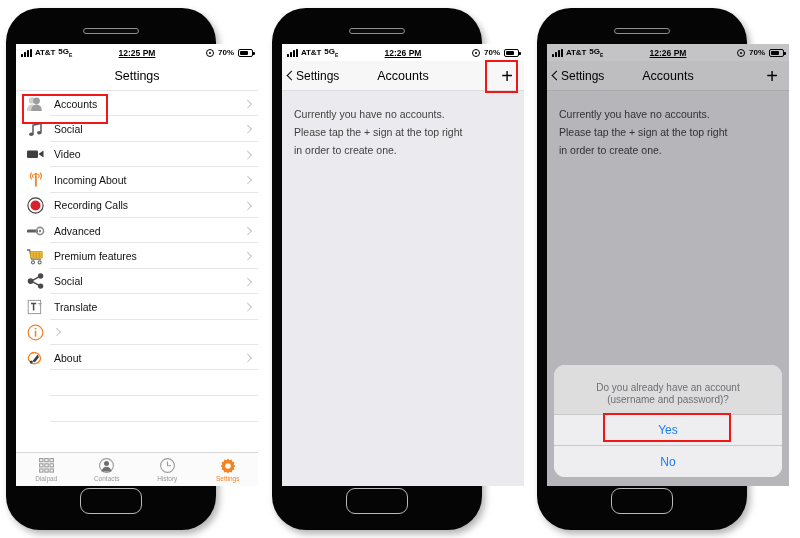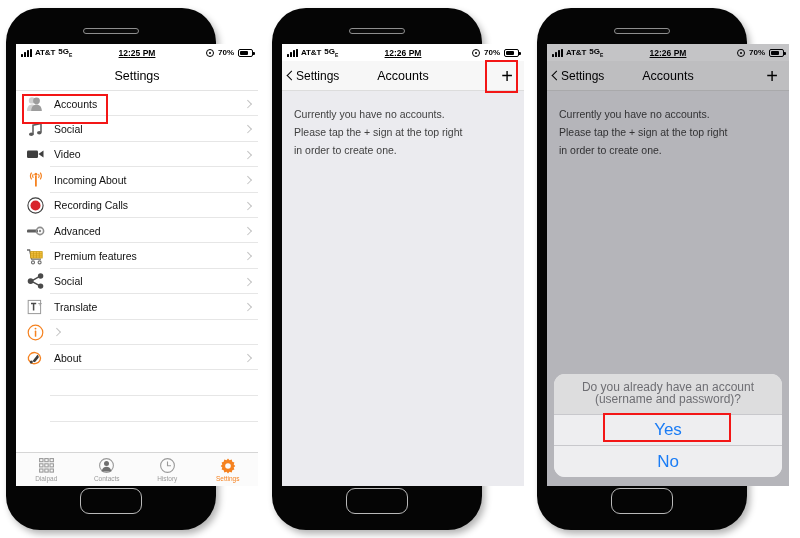--- a/index.html
+++ b/index.html
@@ -176,28 +176,28 @@
     position: absolute; left: 0; top: 0; right: 0; bottom: 0;
     background: rgba(10,10,15,0.24);
     pointer-events: none;
   }
   .sheet {
     position: absolute; left: 7px; right: 7px; bottom: 9px;
     border-radius: 11px; overflow: hidden;
     background: #e9e9eb;
   }
   .sheet-title {
-    padding: 8px 10px 9px; text-align: center;
-    font-size: 12px; line-height: 11.5px; color: #6e6e73;
+    padding: 17px 10px 9px; text-align: center;
+    font-size: 10px; line-height: 11.5px; color: #6e6e73;
     background: #ddddde;
     border-bottom: 1px solid #c8c8cc;
   }
   .sheet-btn {
     height: 31px; display: flex; align-items: center; justify-content: center;
-    font-size: 17px; color: #1a7cf5; background: #eeeef0;
+    font-size: 12px; color: #1a7cf5; background: #eeeef0;
     border-bottom: 1px solid #c8c8cc;
   }
   .sheet-btn:last-child { border-bottom: none; }
 
   
   .redbox {
     position: absolute; border: 2px solid #f31616;
     pointer-events: none; z-index: 20;
   }
 </style>

